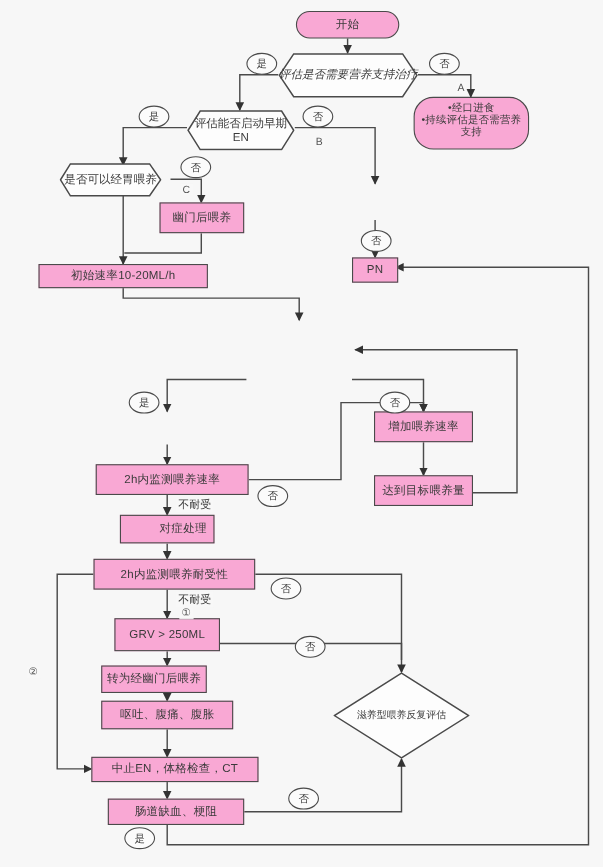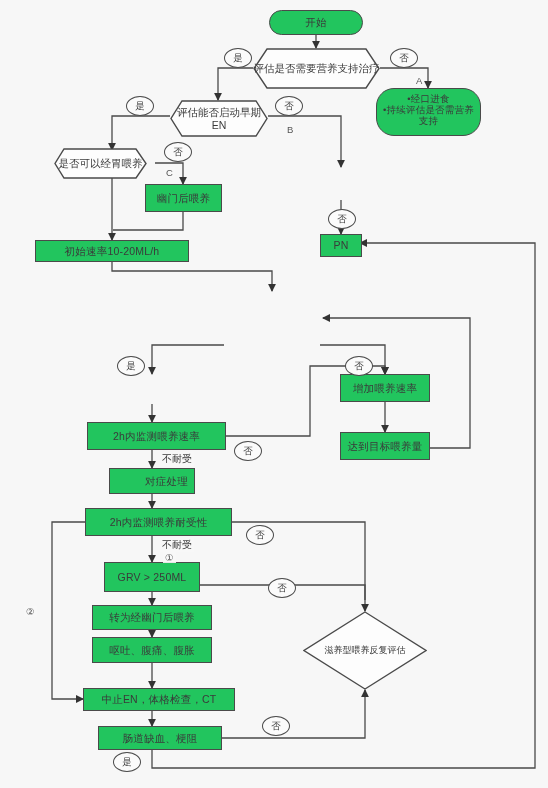--- a/index.html
+++ b/index.html
@@ -11,21 +11,21 @@
   }
   #chart{position:relative;width:548px;height:788px;}
   svg#wires{position:absolute;left:0;top:0;width:548px;height:788px;}
 
   .node{
     position:absolute;
     box-sizing:border-box;
     display:flex;align-items:center;justify-content:center;
     text-align:center;
     color:#3a3a3a;
-    background:#22c55e;
+    background:#f9a8d4;
     line-height:1.18;
     letter-spacing:.2px;
   }
   .rect{
     border:1.4px solid #4a4a4a;
     font-size:10.5px;
   }
   .stadium{
     border:1.4px solid #4a4a4a;
     border-radius:16px;
@@ -134,21 +134,21 @@
 
       <path d="M152,750 L152,768 L535,768 L535,243 L360,243" marker-end="url(#ah)"></path>
 
       <path d="M85,522 L52,522 L52,699 L83,699" marker-end="url(#ah)"></path>
 
     </g>
   </svg>
 
   <div class="node stadium" style="left:269px;top:10px;width:94px;height:25px;">开始</div>
 
-  <div class="hexwrap" style="left:253px;top:48px;width:127px;height:41px;">
+  <div class="hexwrap" style="left:253px;top:48px;width:127px;height:41px;font-style:italic;">
     <svg width="127" height="41" viewBox="0 0 127 41">
       <path d="M14,1 L113,1 L126,20.5 L113,40 L14,40 L1,20.5 Z" fill="#fdfdfd" stroke="#4a4a4a" stroke-width="1.4"></path>
     </svg>
     <div class="label">评估是否需要营养支持治疗</div>
   </div>
 
   <div class="node bulletbox" style="left:376px;top:88px;width:105px;height:48px;border-radius:18px;">
     <div>•经口进食</div>
     <div>•持续评估是否需营养支持</div>
   </div>
@@ -181,21 +181,21 @@
   <div class="node rect" style="left:87px;top:422px;width:139px;height:28px;">2h内监测喂养速率</div>
 
   <div class="node rect" style="left:340px;top:432px;width:90px;height:28px;">达到目标喂养量</div>
 
   <div class="node rect" style="left:109px;top:468px;width:86px;height:26px;padding-left:29px;">对症处理</div>
 
   <div class="node rect" style="left:85px;top:508px;width:147px;height:28px;">2h内监测喂养耐受性</div>
 
   <div class="node rect" style="left:104px;top:562px;width:96px;height:30px;">GRV &gt; 250ML</div>
 
-  <div class="node rect" style="left:92px;top:605px;width:120px;height:25px;">转为经幽门后喂养</div>
+  <div class="node rect" style="left:92px;top:605px;width:96px;height:25px;">转为经幽门后喂养</div>
 
   <div class="node rect" style="left:83px;top:688px;width:152px;height:23px;">中止EN，体格检查，CT</div>
 
   <div class="node rect" style="left:92px;top:637px;width:120px;height:26px;">呕吐、腹痛、腹胀</div>
 
   <div class="node rect" style="left:98px;top:726px;width:124px;height:24px;">肠道缺血、梗阻</div>
 
   <div class="diamondwrap" style="left:303px;top:611px;width:124px;height:79px;">
     <svg width="124" height="79" viewBox="0 0 124 79">
       <path d="M62,1 L123,39.5 L62,78 L1,39.5 Z" fill="#fdfdfd" stroke="#4a4a4a" stroke-width="1.3"></path>

